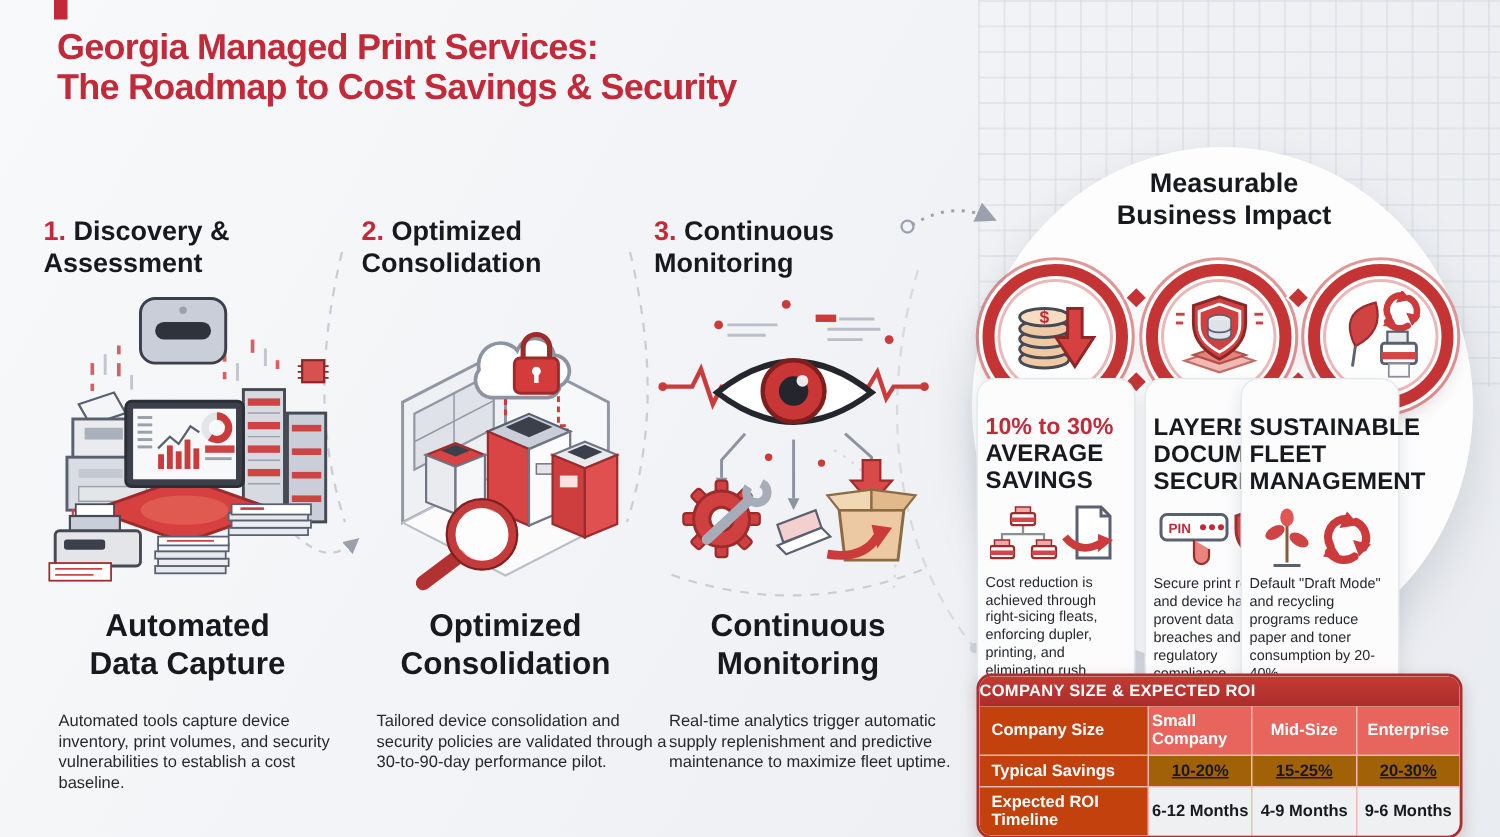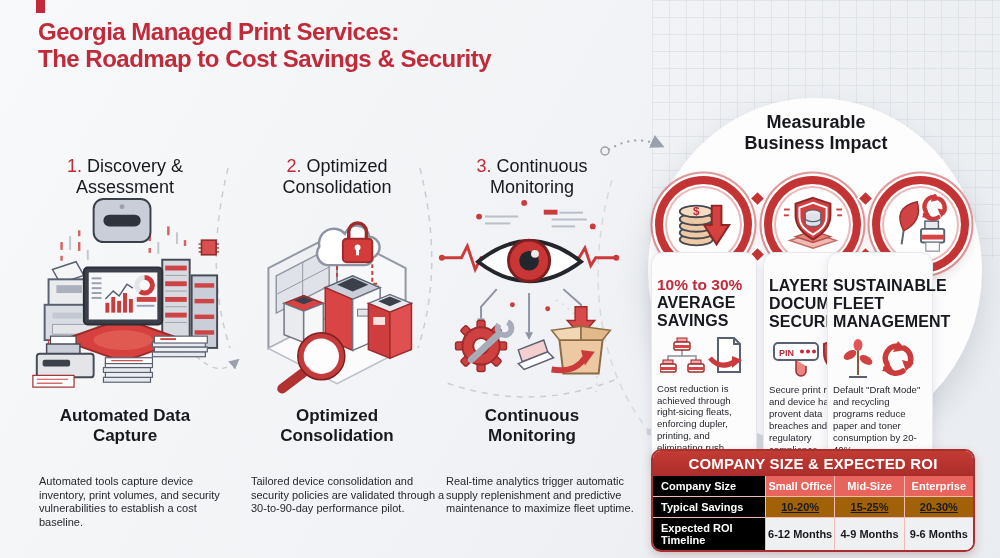--- a/index.html
+++ b/index.html
@@ -15,49 +15,49 @@
       linear-gradient(90deg,rgba(188,196,208,.55) 1px,transparent 1px);
     background-size:17px 17px;
   }
   .decor{position:absolute;left:0;top:0;width:1000px;height:558px;pointer-events:none;}
   .corner-tick{position:absolute;left:36px;top:0;width:9px;height:13px;background:#c22a3a;}
   h1.title{
     position:absolute;left:38px;top:18px;margin:0;
     font-size:24px;line-height:1.13;font-weight:800;letter-spacing:-.5px;color:#c22a3a;
   }
   .step{position:absolute;top:140px;width:200px;height:418px;}
-  .step h2{margin:16px;font-size:18px;font-weight:400;text-align:center;line-height:1.16;color:#17191e;}
+  .step h2{margin:4px;font-size:18px;font-weight:700;text-align:left;line-height:1.16;color:#17191e;}
   .step h2 .num{color:#c22a3a;margin-right:5px;}
   .step .illus{position:absolute;left:2px;top:48px;width:196px;height:214px;}
-  .step h3{position:absolute;left:20px;top:266px;width:160px;margin:0;font-size:17px;font-weight:800;text-align:center;line-height:1.18;}
+  .step h3{position:absolute;left:20px;top:266px;width:160px;margin:0;font-size:21px;font-weight:800;text-align:center;line-height:1.18;}
   .step p{position:absolute;left:2px;top:323px;width:196px;margin:12px;font-size:11px;font-weight:500;line-height:1.24;color:#26282e;}
   .blob{position:absolute;left:648px;top:98px;width:334px;height:346px;background:#fdfdfe;border-radius:50%;
         box-shadow:0 14px 30px rgba(130,140,155,.28);}
   .impact-title{position:absolute;left:700px;top:112px;width:232px;margin:0;text-align:center;
         font-size:18px;font-weight:800;line-height:1.18;color:#17191e;}
   .ring{position:absolute;top:176px;width:97px;height:97px;border-radius:50%;box-sizing:border-box;
         background:#fff;border:8px solid #c43434;
         box-shadow:0 0 0 2.5px #fff,0 0 0 4.5px rgba(196,52,52,.5),0 6px 12px rgba(90,30,30,.18),
                    inset 0 0 0 2px #fff,inset 0 0 0 4px rgba(196,52,52,.35);
         display:flex;align-items:center;justify-content:center;}
   .diamond{position:absolute;width:9px;height:9px;background:#c43434;transform:rotate(45deg);box-shadow:0 0 0 1.5px #fff;}
   .impact-card{position:absolute;top:252px;width:106px;height:212px;box-sizing:border-box;
         background:#fcfcfd;border:1px solid #e6e9ee;border-radius:12px;
         box-shadow:0 5px 12px rgba(120,130,148,.18);padding:23px 5px 5px;}
   .impact-card .hl{font-size:15.5px;font-weight:800;color:#c22a3a;line-height:1.1;}
   .impact-card h4{margin:1px 0 2px;font-size:16px;font-weight:800;line-height:1.14;letter-spacing:.1px;}
   .impact-card .cicons{height:48px;display:flex;align-items:center;justify-content:center;}
   .impact-card p{margin:2px 0 0;font-size:9.6px;font-weight:500;line-height:1.25;color:#26282e;}
   .roi{position:absolute;left:651px;top:449px;width:320px;border:2px solid #a93030;border-radius:10px;
        overflow:hidden;background:#fff;box-shadow:0 4px 10px rgba(120,60,60,.25);}
-  .roi-title{background:linear-gradient(#c33b33,#ab2d2b);color:#fff;font-weight:800;font-size:15px;
-       text-align:center;padding:4px 0;letter-spacing:.2px;}
+  .roi-title{background:linear-gradient(#c33b33,#ab2d2b);color:#fff;font-weight:800;font-size:11px;
+       text-align:left;padding:4px 0;letter-spacing:.2px;}
   .roi-grid{display:grid;grid-template-columns:112px 1fr 1fr 1fr;gap:1px;background:#f3b9b4;}
   .roi-grid div{display:flex;align-items:center;justify-content:center;font-size:11px;font-weight:700;padding:4px 2px;}
-  .lab{background:#000000;color:#fff;justify-content:flex-start !important;padding-left:8px !important;}
+  .lab{background:#c2410c;color:#fff;justify-content:flex-start !important;padding-left:8px !important;}
   .hdr{background:#e7655c;color:#fff;}
   .val{background:#a16207;color:#17191e;text-decoration:underline;}
   .val2{background:#eef0f2;color:#17191e;}
 </style>
 </head>
 <body>
 
 <div class="canvas">
 
   <div class="gridbg"></div>
@@ -478,21 +478,21 @@
         </g>
       </svg>
     </div>
     <p>Default "Draft Mode" and recycling programs reduce paper and toner consumption by 20-40%.</p>
   </div>
 
   <div class="roi">
     <div class="roi-title">COMPANY SIZE &amp; EXPECTED ROI</div>
     <div class="roi-grid">
       <div class="lab">Company Size</div>
-      <div class="hdr">Small Office</div>
+      <div class="hdr">Small Company</div>
       <div class="hdr">Mid-Size</div>
       <div class="hdr">Enterprise</div>
 
       <div class="lab">Typical Savings</div>
       <div class="val">10-20%</div>
       <div class="val">15-25%</div>
       <div class="val">20-30%</div>
 
       <div class="lab">Expected ROI Timeline</div>
       <div class="val2">6-12 Months</div>

